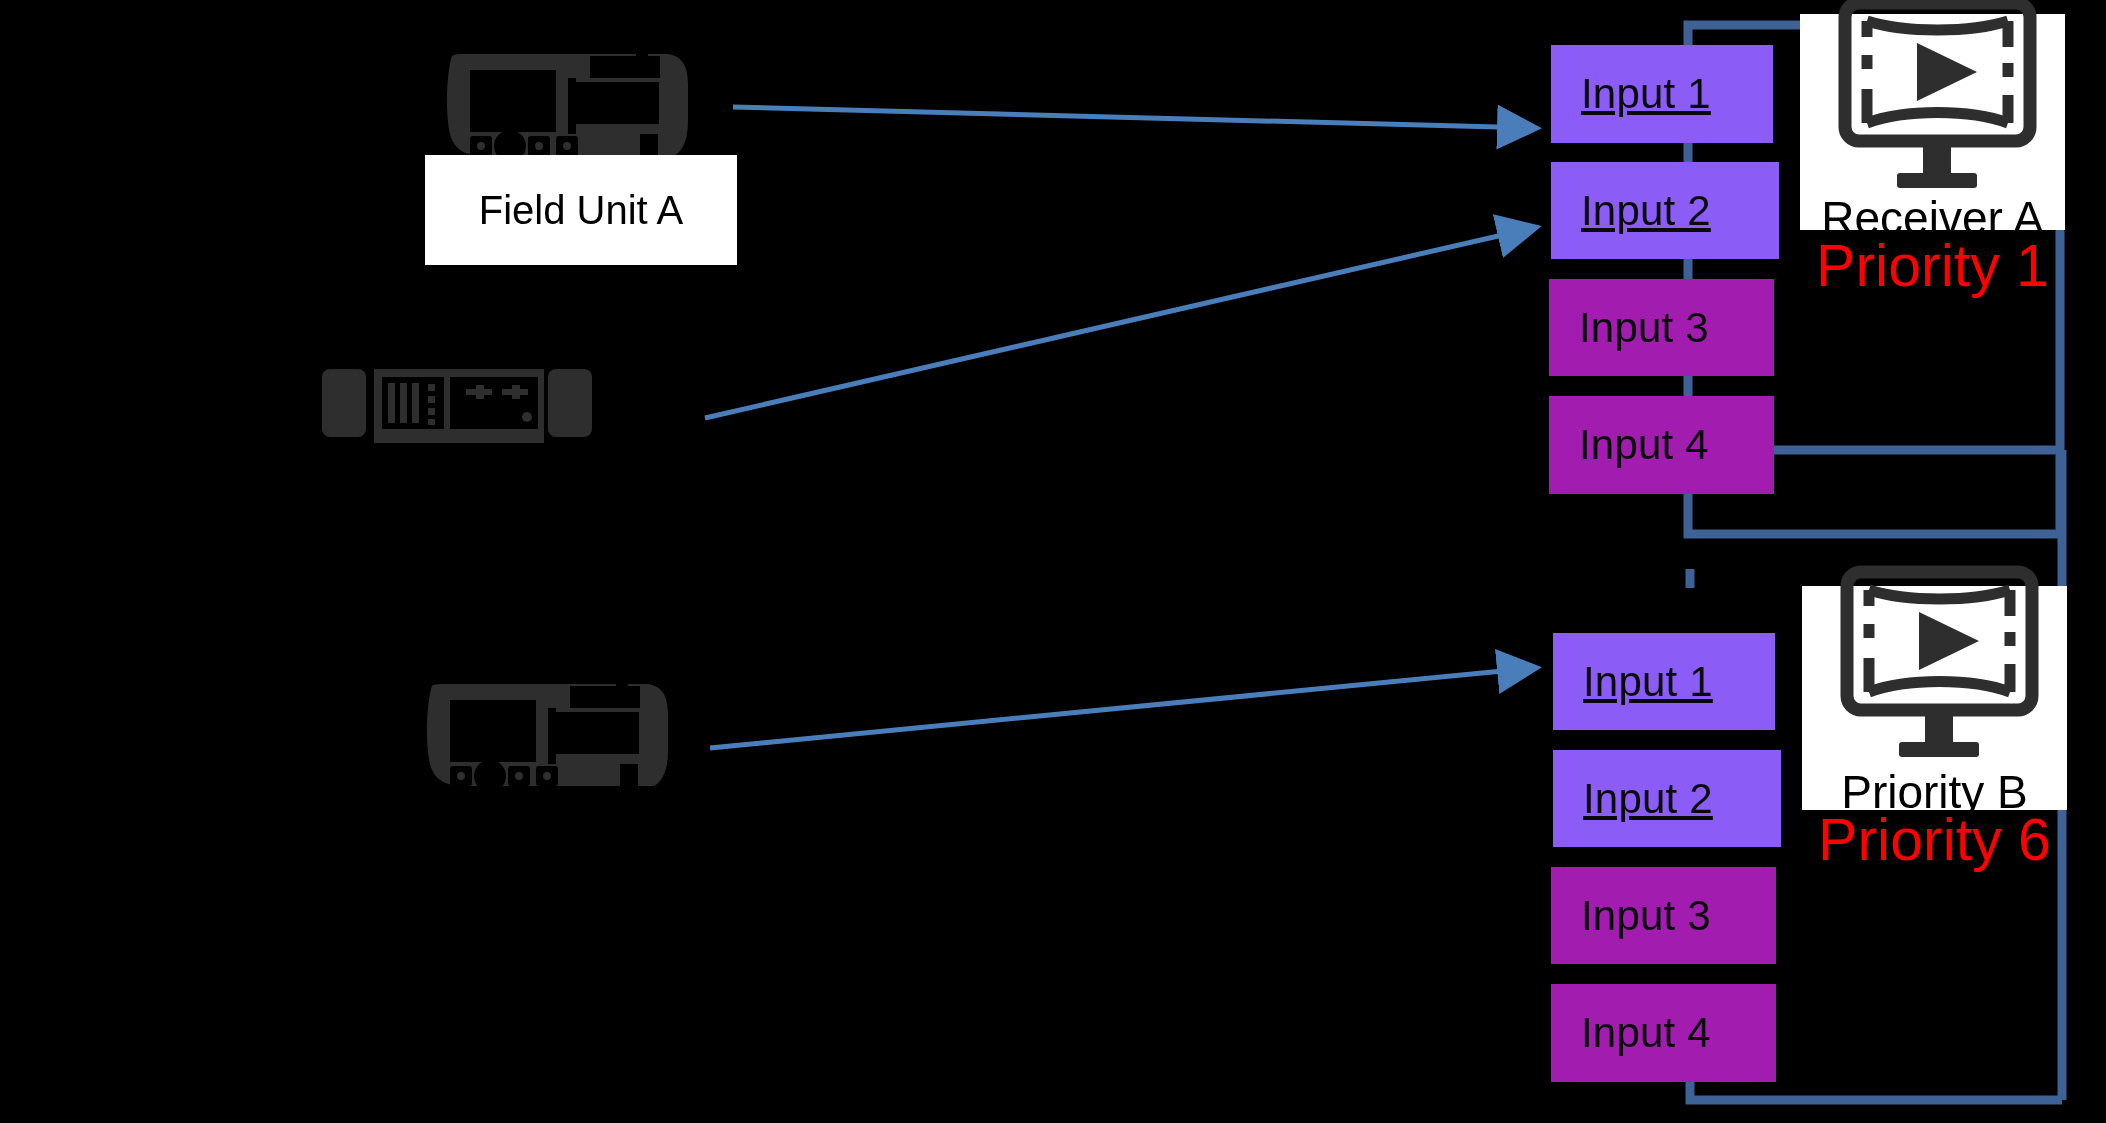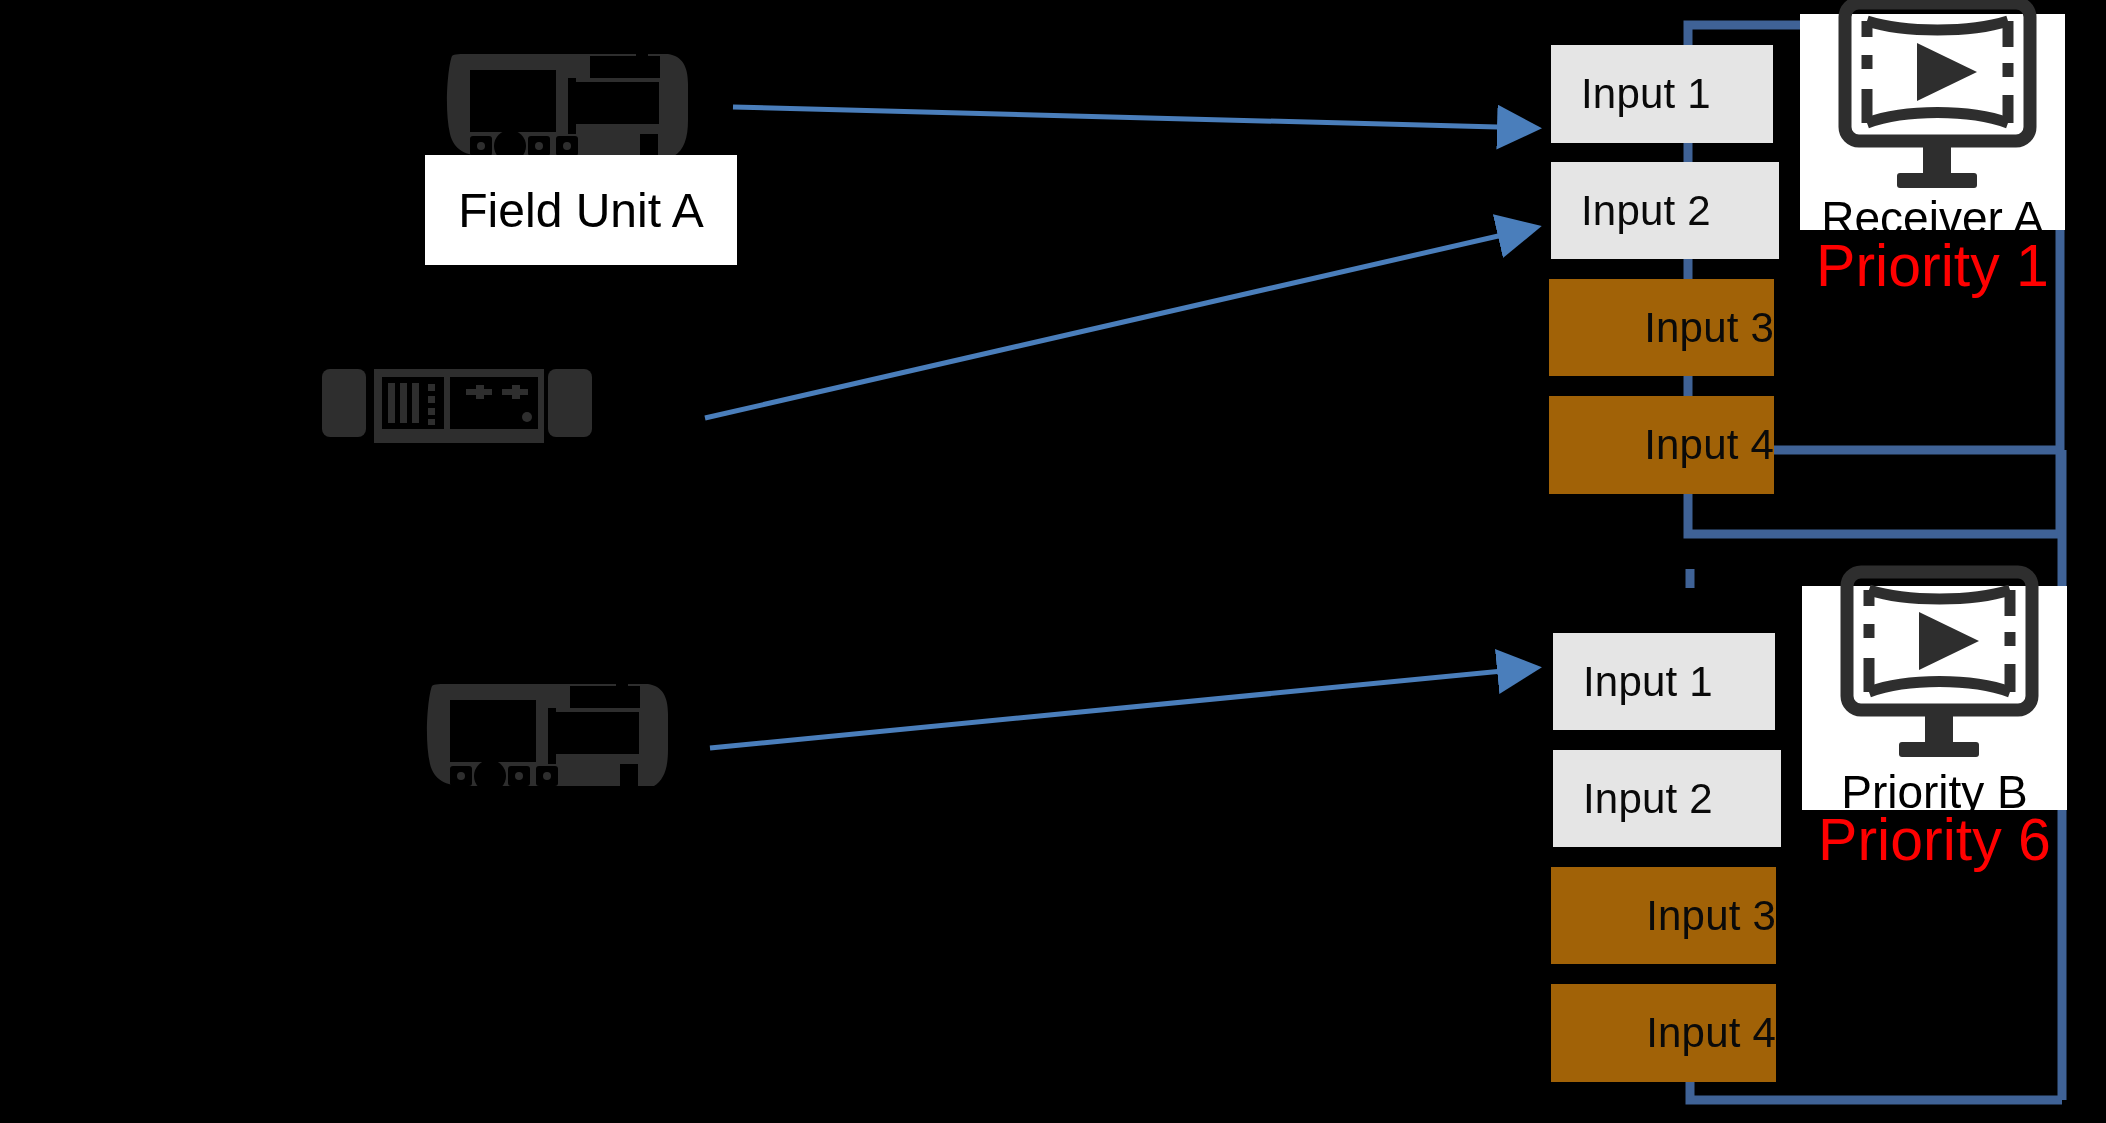--- a/index.html
+++ b/index.html
@@ -9,22 +9,22 @@
   
   .inputbox{
     position:absolute;
     display:flex;align-items:center;
     box-sizing:border-box;
     padding-left:30px;
     color:#0a0a0a;
     font-size:42px;
     letter-spacing:.2px;
   }
-  .inputbox.active{background:#e5e5e5;}
-  .inputbox.idle{background:#a16207;justify-content:flex-end;}
+  .inputbox.active{background:#8b5cf6;text-decoration:underline;}
+  .inputbox.idle{background:#a21caf;}
 
   
   .card{
     position:absolute;
     background:#FFFFFF;
   }
   .cardlabel{
     position:absolute;
     color:#000;
     font-size:46px;
@@ -209,16 +209,16 @@
       <rect x="88" y="98" width="22" height="20" rx="3" fill="#000"></rect>
       <rect x="116" y="98" width="22" height="20" rx="3" fill="#000"></rect>
       <circle cx="70" cy="108" r="16" fill="#000"></circle>
       <circle cx="41" cy="108" r="4" fill="#2E2E2E"></circle>
       <circle cx="99" cy="108" r="4" fill="#2E2E2E"></circle>
       <circle cx="127" cy="108" r="4" fill="#2E2E2E"></circle>
     </g>
   </svg>
 
   <div class="card" style="left:425px;top:155px;width:312px;height:110px;display:flex;align-items:center;justify-content:center;">
-    <span style="font-size:48px;color:#000;white-space:nowrap;">Field Unit A</span>
+    <span style="font-size:40px;color:#000;white-space:nowrap;">Field Unit A</span>
   </div>
 
 </div>
 
 </body></html>

